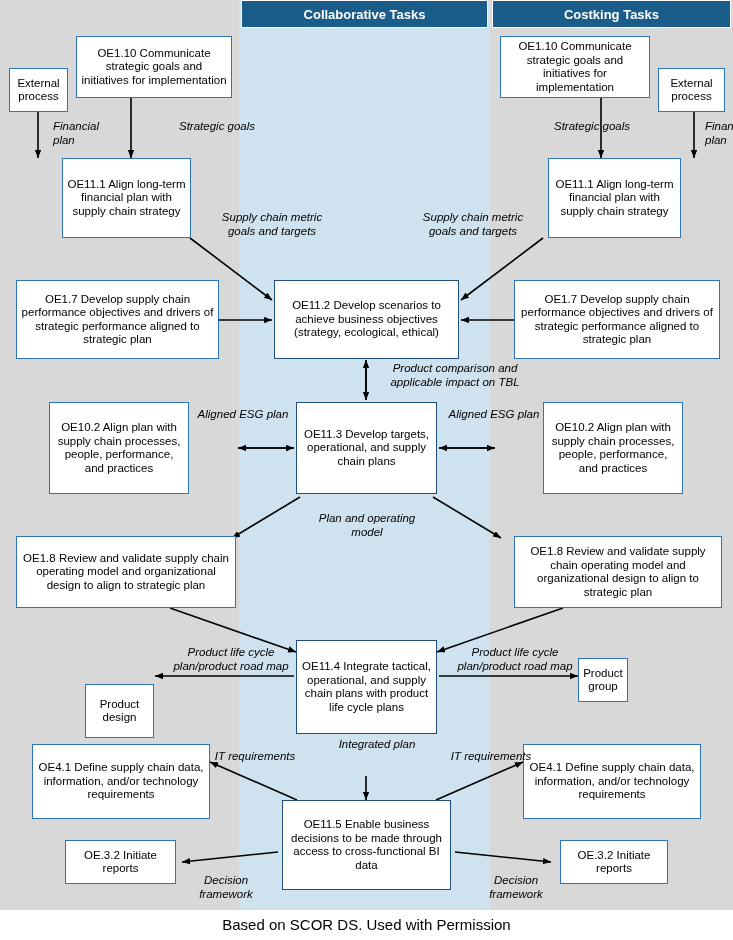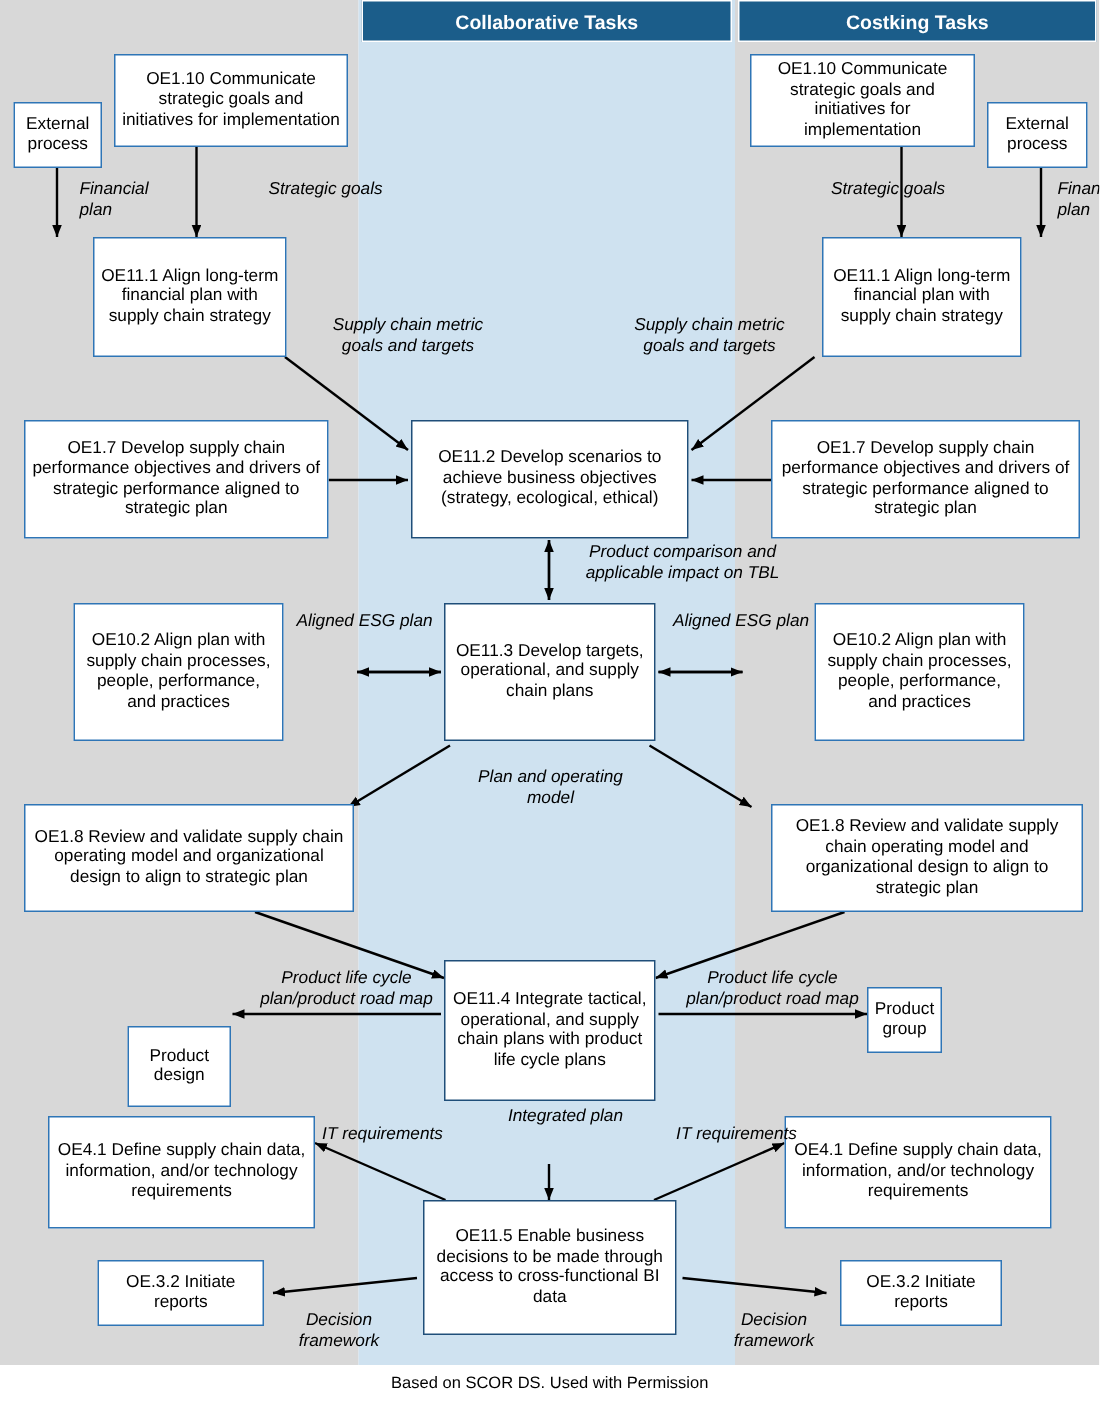--- a/index.html
+++ b/index.html
@@ -96,21 +96,21 @@
     left: 0; top: 0;
     width: 733px; height: 940px;
     pointer-events: none;
   }
   #caption {
     position: absolute;
     left: 0;
     top: 916px;
     width: 733px;
     text-align: center;
-    font-size: 11px;
+    font-size: 15px;
     color: #000000;
   }
 </style>
 </head>
 <body>
 
 <div id="page">
 
   <div class="col-bg" id="col-left-bg"></div>
   <div class="col-bg" id="col-mid-bg"></div>

